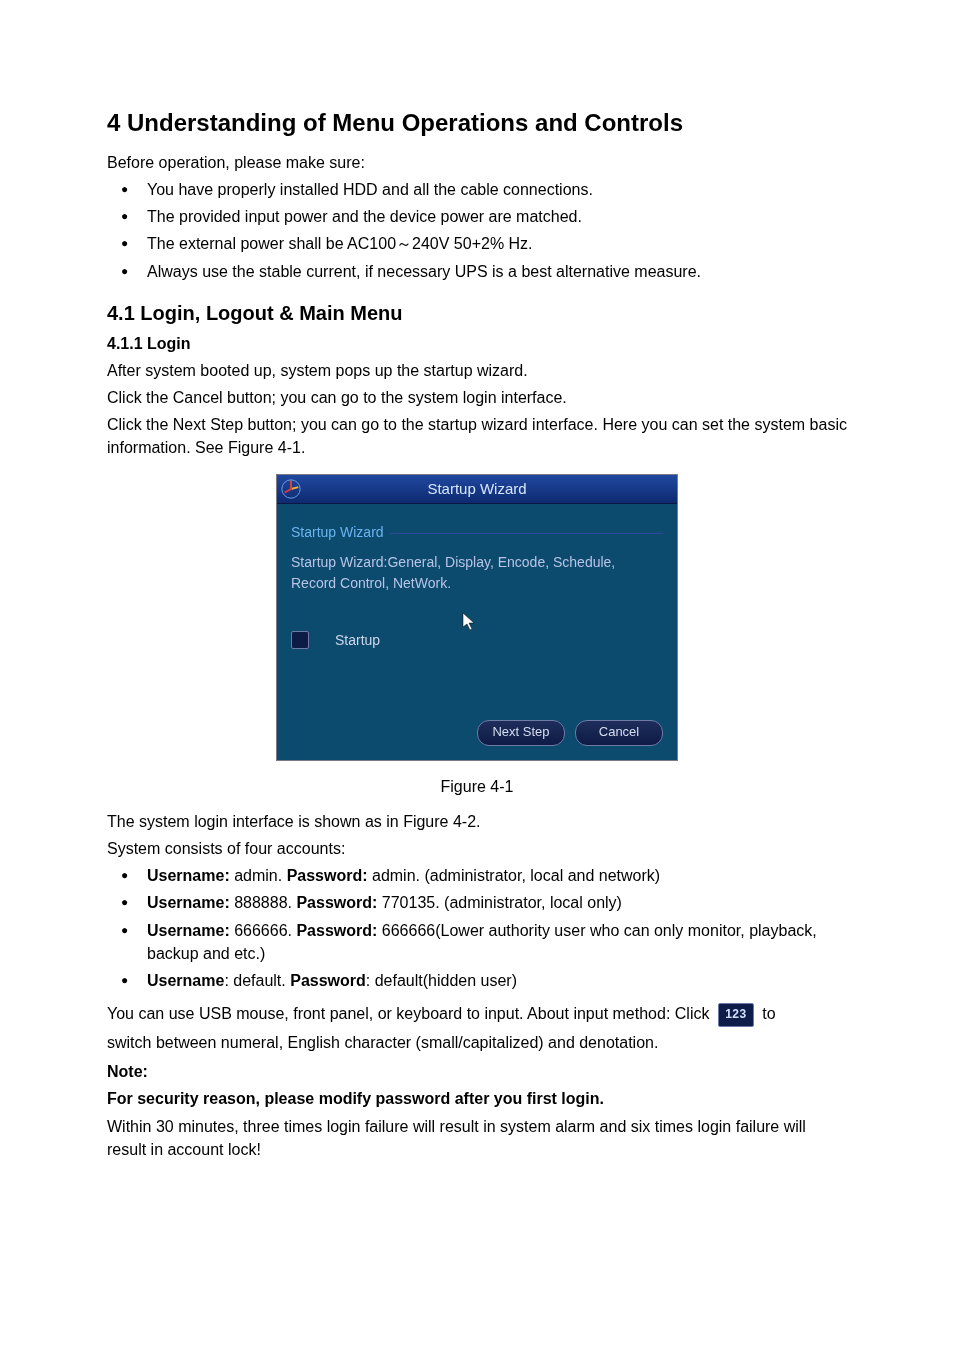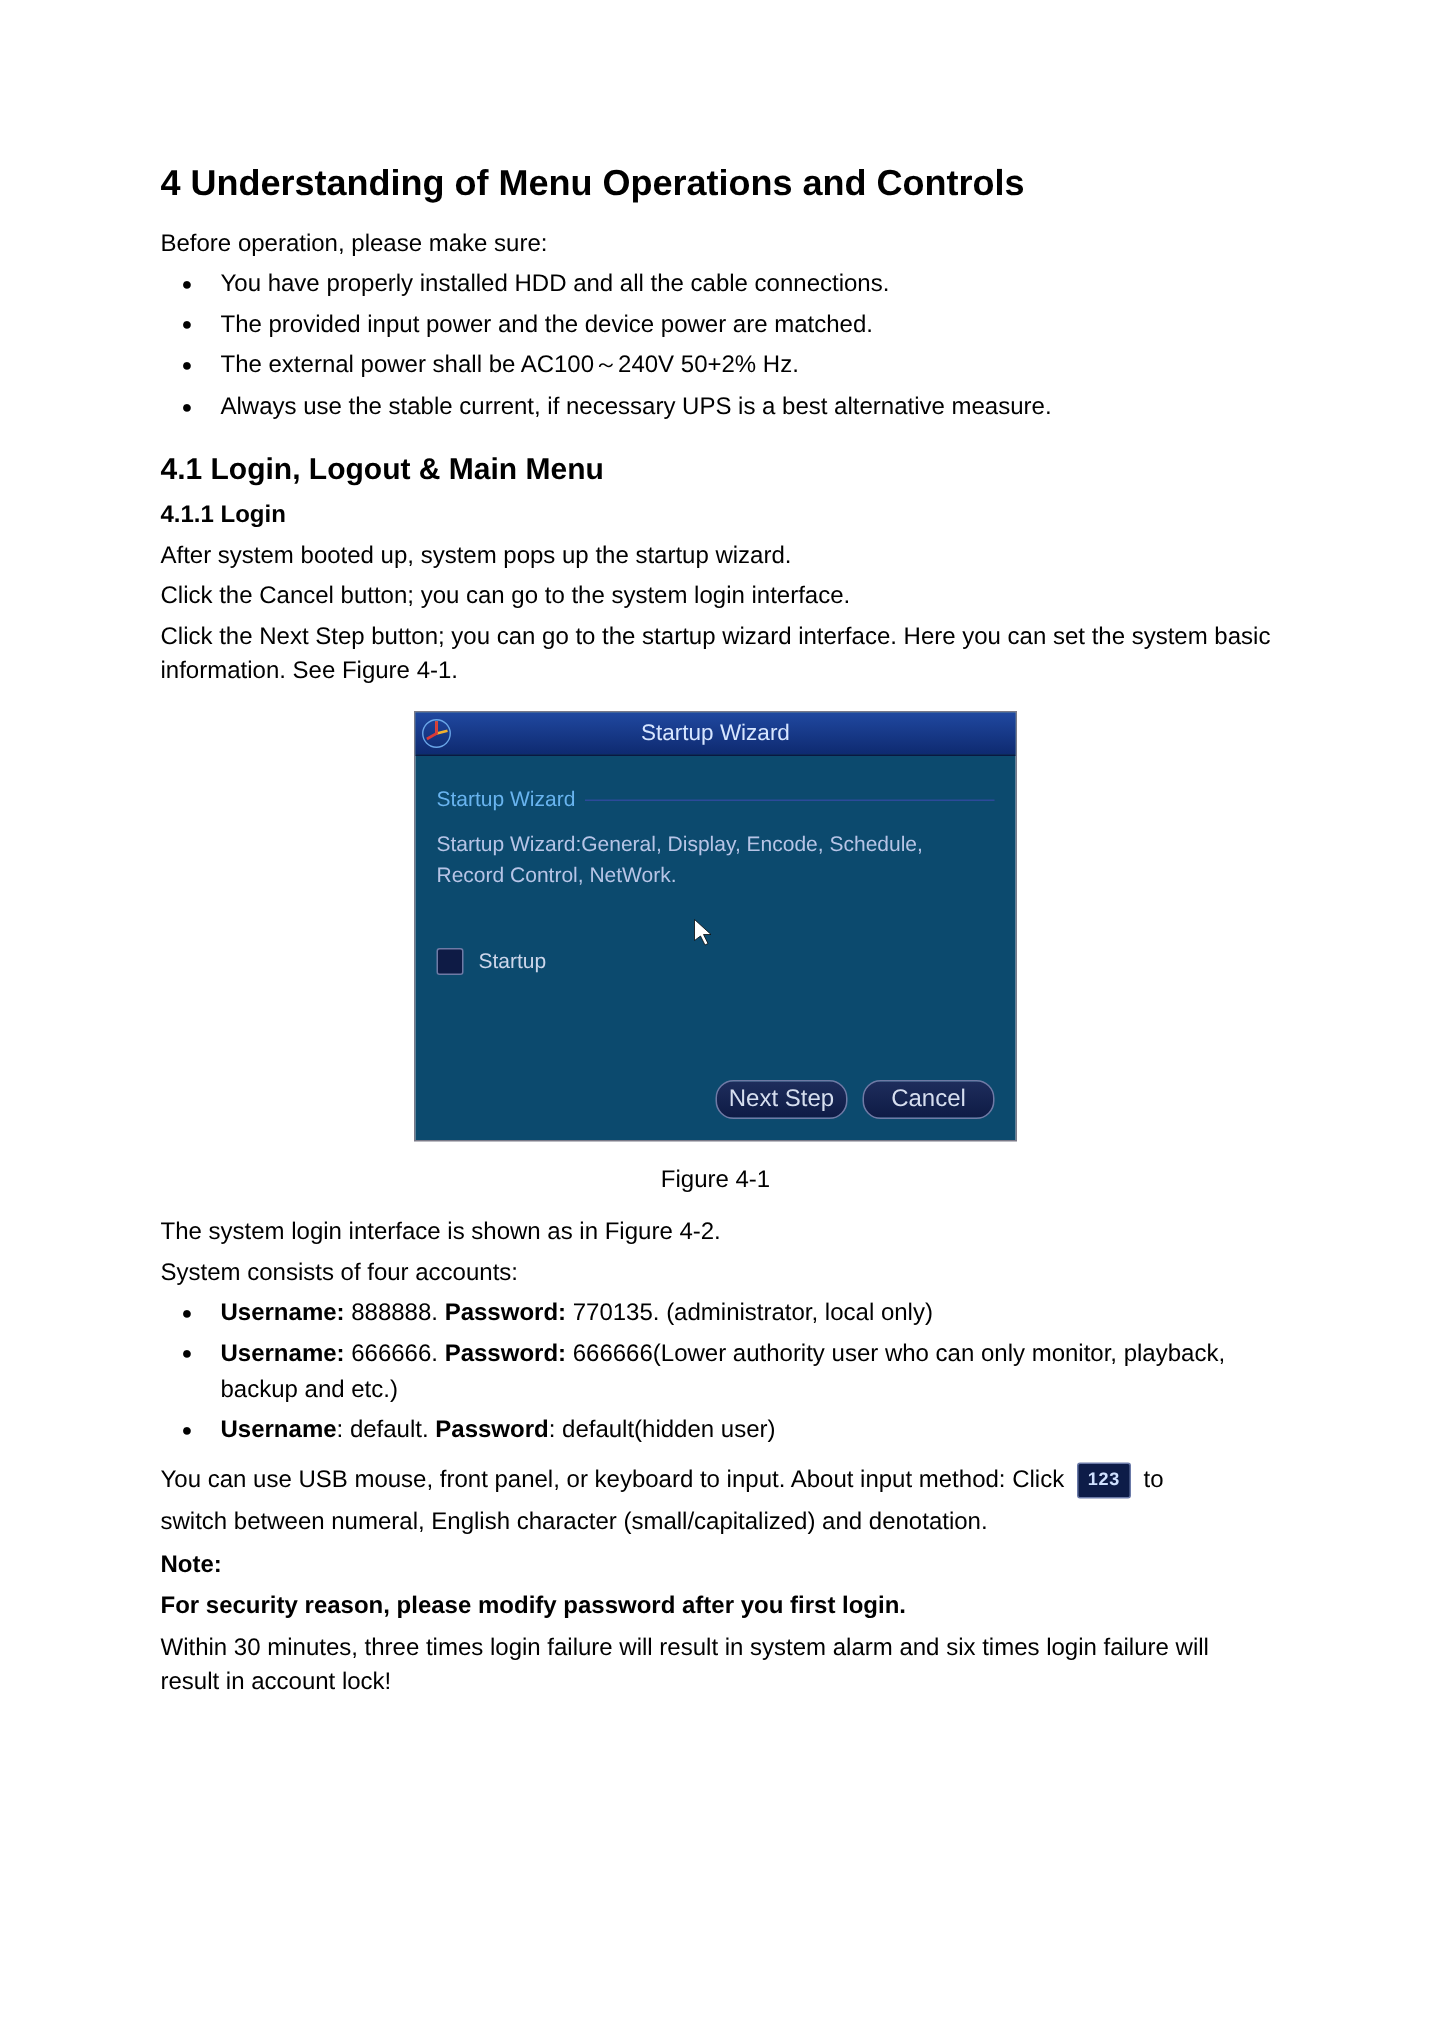--- a/index.html
+++ b/index.html
@@ -18,26 +18,26 @@
   .dlg{background:#0c4a6e;color:#c9d0e0;position:relative}
   .dlg-title{display:flex;align-items:center;height:28px;background:linear-gradient(#2048a0,#0e2a70);color:#d7e6ff;border-bottom:1px solid #0a1840}
   .dlg-title .logo{width:28px;height:28px;display:flex;align-items:center;justify-content:center}
   .dlg-title .logo svg{display:block}
   .dlg-title .ttl{flex:1;text-align:center;font-size:15px}
   .dlg-body{padding:12px 14px 14px 14px;min-height:190px;position:relative}
   .dlg-group{font-size:14px;color:#69b4ef;margin:6px 0 2px 0;display:flex;align-items:center;gap:6px}
   .dlg-group .gl{white-space:nowrap}
   .dlg-group .line{flex:1;height:1px;background:#2d4a9a;margin-top:4px}
   .dlg-desc{font-size:14px;color:#b7c4e6;margin:10px 0 0 0;line-height:1.5}
-  .chk-row{display:flex;align-items:flex-end;gap:10px;margin-top:36px}
+  .chk-row{display:flex;align-items:center;gap:26px;margin-top:36px}
   .chk{width:16px;height:16px;border:1px solid #6f7aa5;background:#0e1b45;border-radius:2px}
   .chk-lbl{font-size:14px;color:#cdd6ea}
   .cursor{position:absolute;left:185px;top:108px}
   .dlg-btns{display:flex;justify-content:flex-end;gap:10px;padding:0 14px 14px 0}
-  .dlg-btn{min-width:86px;height:24px;border:1px solid #6f7aa5;border-radius:12px;color:#d6deef;font-size:16px;display:flex;align-items:center;justify-content:center;background:linear-gradient(#1e2d5c,#0e1b45)}
+  .dlg-btn{min-width:86px;height:24px;border:1px solid #6f7aa5;border-radius:12px;color:#d6deef;font-size:13px;display:flex;align-items:center;justify-content:center;background:linear-gradient(#1e2d5c,#0e1b45)}
   
   .icon123{display:inline-block;width:34px;height:22px;background:#0d1c48;border:1px solid #6b7aa8;vertical-align:middle;position:relative;border-radius:2px;margin:0 4px}
   .icon123::after{content:"123";position:absolute;inset:0;display:flex;align-items:center;justify-content:center;color:#cfe0ff;font-weight:700;font-size:12px;letter-spacing:0.5px}
 </style>
 </head>
 <body>
 
 <div class="page">
 
   <h1>4 Understanding of Menu Operations and Controls</h1>
@@ -94,20 +94,23 @@
     </div>
   </div>
 
   <p class="fig-cap">Figure 4-1</p>
 
   <p>The system login interface is shown as in Figure 4-2.</p>
   <p>System consists of four accounts:</p>
 
   <ul class="bul">
     <li>
+      <span class="b">Username:</span><span> admin.  </span><span class="b">Password:</span><span> admin. (administrator, local and network)</span>
+    </li>
+    <li>
       <span class="b">Username:</span><span> 888888. </span><span class="b">Password:</span><span> 770135. (administrator, local only)</span>
     </li>
     <li>
       <span class="b">Username:</span><span> 666666. </span><span class="b">Password:</span><span> 666666(Lower authority user who can only monitor, playback, backup and etc.)</span>
     </li>
     <li>
       <span class="b">Username</span><span>: default. </span><span class="b">Password</span><span>: default(hidden user)</span>
     </li>
   </ul>
 

